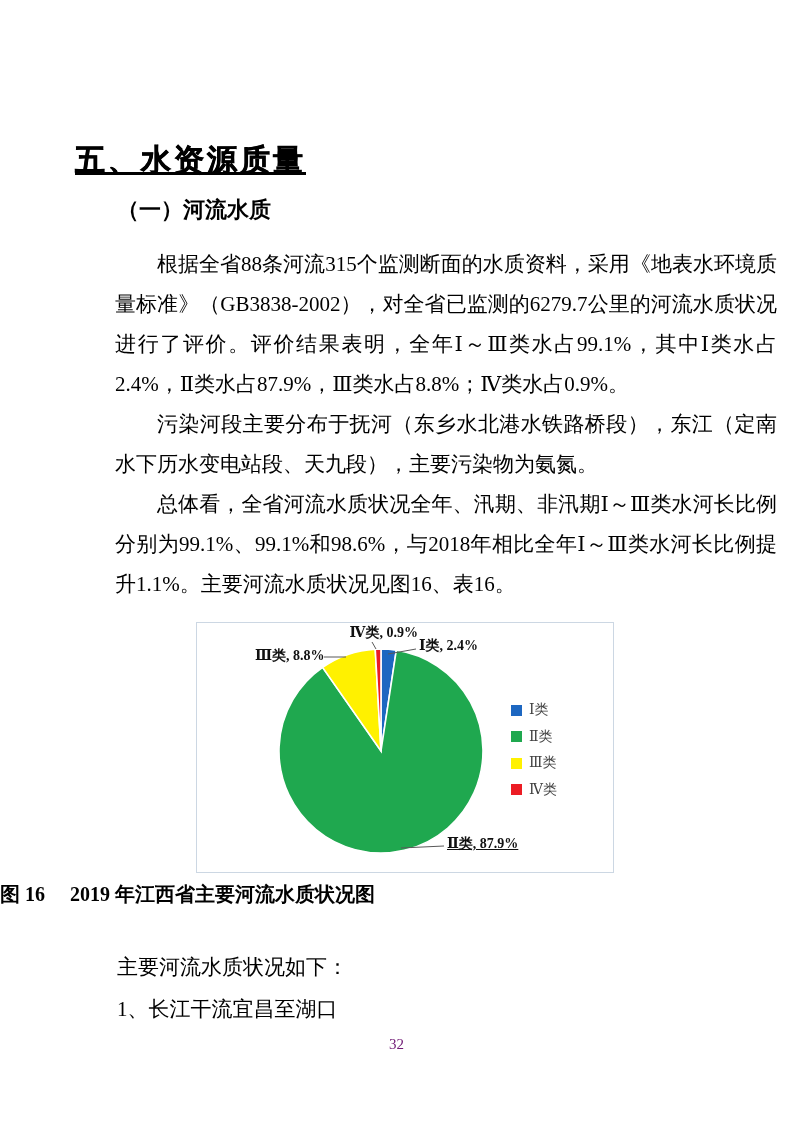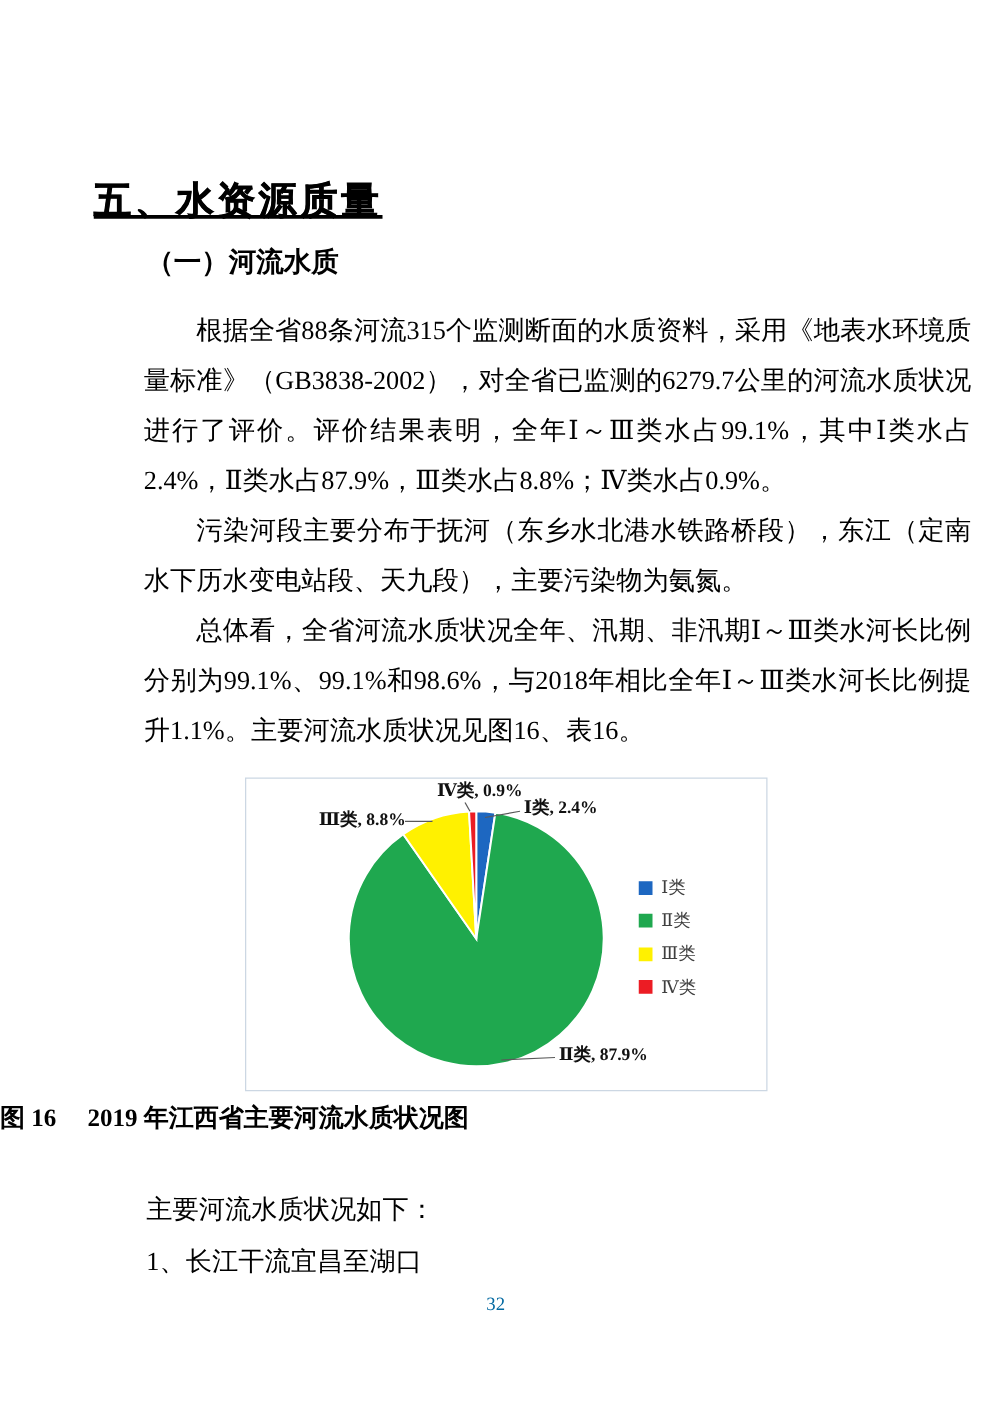--- a/index.html
+++ b/index.html
@@ -31,21 +31,21 @@
     position:absolute; left:196px; top:622px; width:418px; height:251px;
     border:1px solid #ccd7e3; background:#fff; box-sizing:border-box;
   }
   .chart-frame svg { position:absolute; left:0; top:0; }
 
   .pie-label {
     position:absolute; font-size:14px; font-weight:bold; color:#111;
     white-space:nowrap; font-family:"Liberation Serif","DejaVu Serif",serif;
   }
   .lbl-i   { left:222px; top:14px;  }
-  .lbl-ii  { left:250px; top:212px; }
+  .lbl-ii  { left:250px; top:212px;text-decoration:underline; }
   .lbl-iii { left:58px;  top:24px;  }
   .lbl-iv  { left:129px; top:1px; width:92px; text-align:right; }
 
   .legend {
     position:absolute; left:314px; top:74px;
   }
   .legend-item { display:flex; align-items:center; height:26.5px; }
   .legend-swatch { width:11px; height:11px; margin-right:7px; flex:none; }
   .legend-label { font-size:14px; color:#3f3f3f; }
 
@@ -55,21 +55,21 @@
   }
 
   .closing-text {
     position:absolute; left:75px; top:946px; width:662px;
     font-size:21px; line-height:42px;
   }
   .closing-text p { margin:0; text-indent:42px; }
 
   .page-number {
     position:absolute; left:0; top:1036px; width:793px; text-align:center;
-    font-size:15px; color:#0369a1;
+    font-size:15px; color:#701a75;
   }
 </style>
 </head>
 <body>
 
 <div class="page">
 
   <div class="section-heading">五、水资源质量</div>
 
   <div class="subsection-heading">（一）河流水质</div>

